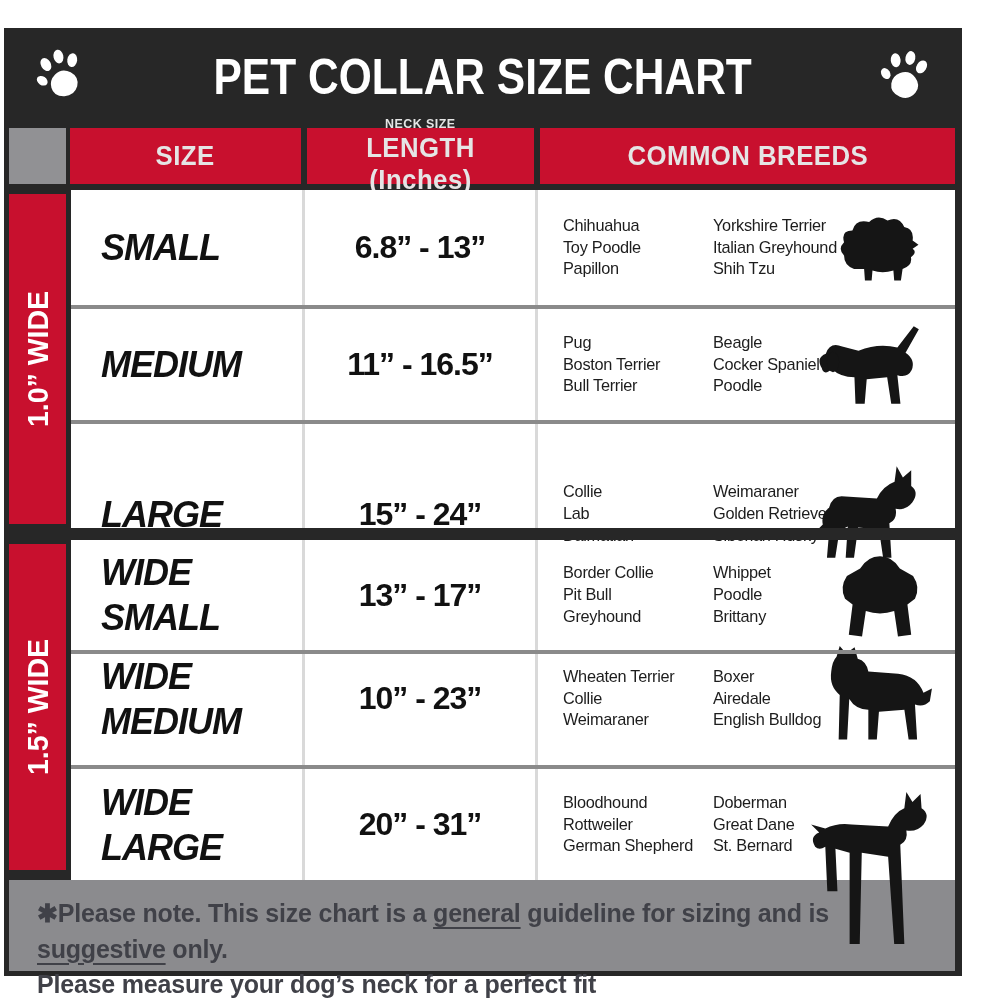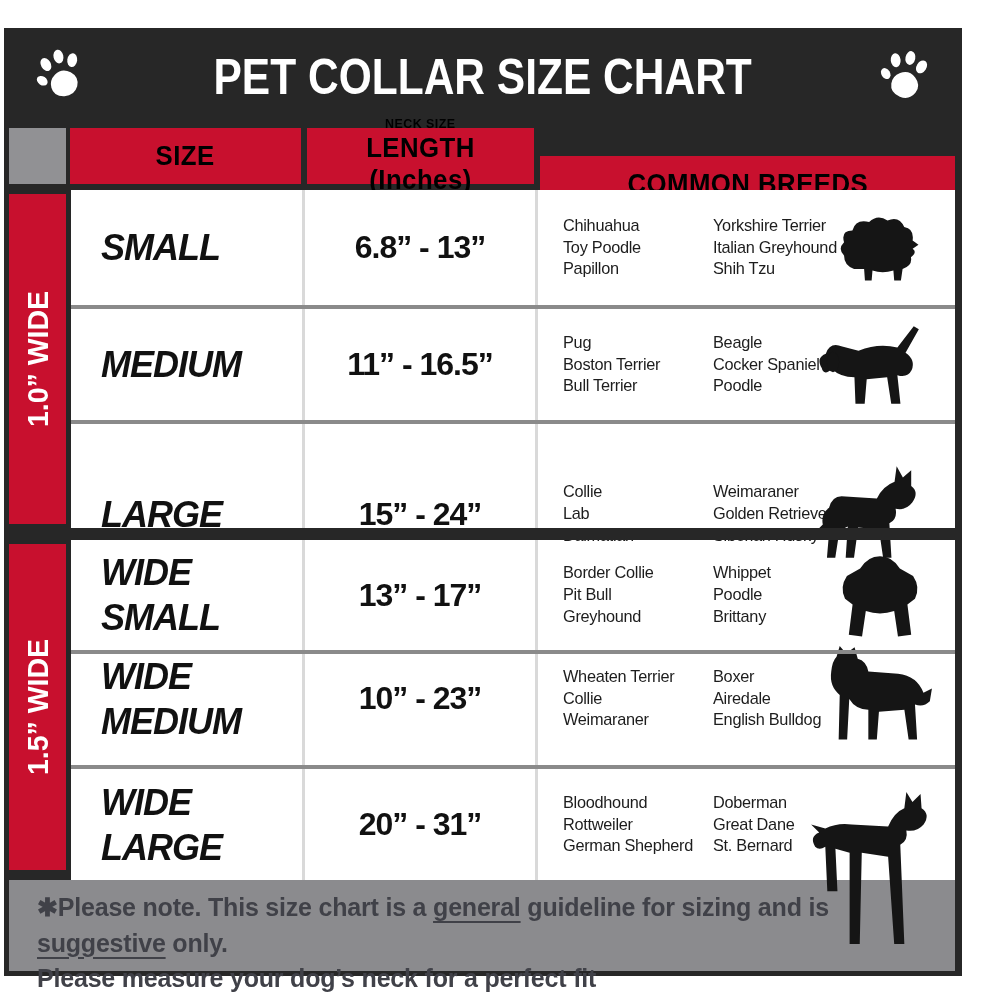--- a/index.html
+++ b/index.html
@@ -21,25 +21,25 @@
   
   .titlebar{position:absolute;left:0;top:0;width:958px;height:97px;display:flex;align-items:center;justify-content:center;}
   .title{
     color:#fff;font-weight:700;font-size:50px;letter-spacing:0px;white-space:nowrap;
     transform:scaleX(.85);transform-origin:center;
   }
   .paw{position:absolute;top:16px;width:58px;height:64px;}
   .paw.left{left:26px;transform:rotate(-12deg);}
   .paw.right{right:30px;transform:rotate(12deg);}
   
-  .hdr{position:absolute;top:100px;height:56px;background:var(--accent-red);color:#000000;
+  .hdr{position:absolute;top:100px;height:56px;background:var(--accent-red);color:#e5e5e5;
        display:flex;flex-direction:column;align-items:center;justify-content:center;text-align:center;}
   .hdr-size{left:66px;width:231px;}
   .hdr-length{left:303px;width:227px;}
-  .hdr-breeds{left:536px;width:415px;margin-top:28px;}
+  .hdr-breeds{left:536px;width:415px;}
   .hdr .big{font-weight:700;font-size:28px;letter-spacing:0.5px;transform:scaleX(.92);}
   .hdr .small{font-weight:700;font-size:13.5px;letter-spacing:0.5px;margin-bottom:1px;transform:scaleX(.92);}
   .corner-square{position:absolute;left:5px;top:100px;width:57px;height:56px;background:var(--square-gray);}
   
   .sidebar{position:absolute;left:5px;width:57px;background:var(--accent-red);display:flex;align-items:center;justify-content:center;overflow:visible;}
   .sidebar-a{top:166px;height:330px;}
   .sidebar-b{top:516px;height:326px;}
   .vlabel{color:#fff;font-weight:700;font-size:30px;white-space:nowrap;transform:rotate(-90deg) scaleX(.95);}
   
   .body-bg{position:absolute;left:67px;top:162px;width:884px;height:690px;background:#fff;}
@@ -62,21 +62,21 @@
   .range-cell{position:absolute;left:233px;top:0;bottom:0;width:232px;display:flex;align-items:center;justify-content:center;}
   .range-cell span{font-weight:700;font-size:32px;letter-spacing:-1px;color:#111;white-space:nowrap;}
   .breeds{position:absolute;top:0;bottom:0;width:150px;display:flex;align-items:center;}
   .breeds.c1{left:492px;} .breeds.c2{left:642px;align-items:center;}
   .breeds span{font-size:17px;line-height:1.28;color:var(--ink);white-space:pre-line;letter-spacing:-0.3px;transform:scaleX(.96);transform-origin:left center;}
   .dog-box{position:absolute;right:4px;top:0;bottom:0;width:142px;display:flex;align-items:center;justify-content:center;overflow:visible;}
   .dog-box svg{fill:#151515;}
   .r6 .dog-box svg{position:absolute;right:-4px;top:16px;z-index:6;}
   
   .footer{position:absolute;left:5px;top:852px;width:946px;height:91px;background:var(--footer-gray);z-index:1;
-          color:var(--footer-ink);font-weight:700;font-size:25px;line-height:1.42;padding:10px 0 0 28px;box-sizing:border-box;letter-spacing:-0.2px;}
+          color:var(--footer-ink);font-weight:700;font-size:25px;line-height:1.42;padding:16px 0 0 28px;box-sizing:border-box;letter-spacing:-0.2px;}
   .footer .u{text-decoration:underline;text-underline-offset:5px;text-decoration-thickness:2px;}
 </style>
 </head>
 <body>
 
 <div class="poster">
 
   <div class="titlebar">
     <svg class="paw left" viewBox="0 0 100 100">
       <g fill="#ffffff">

